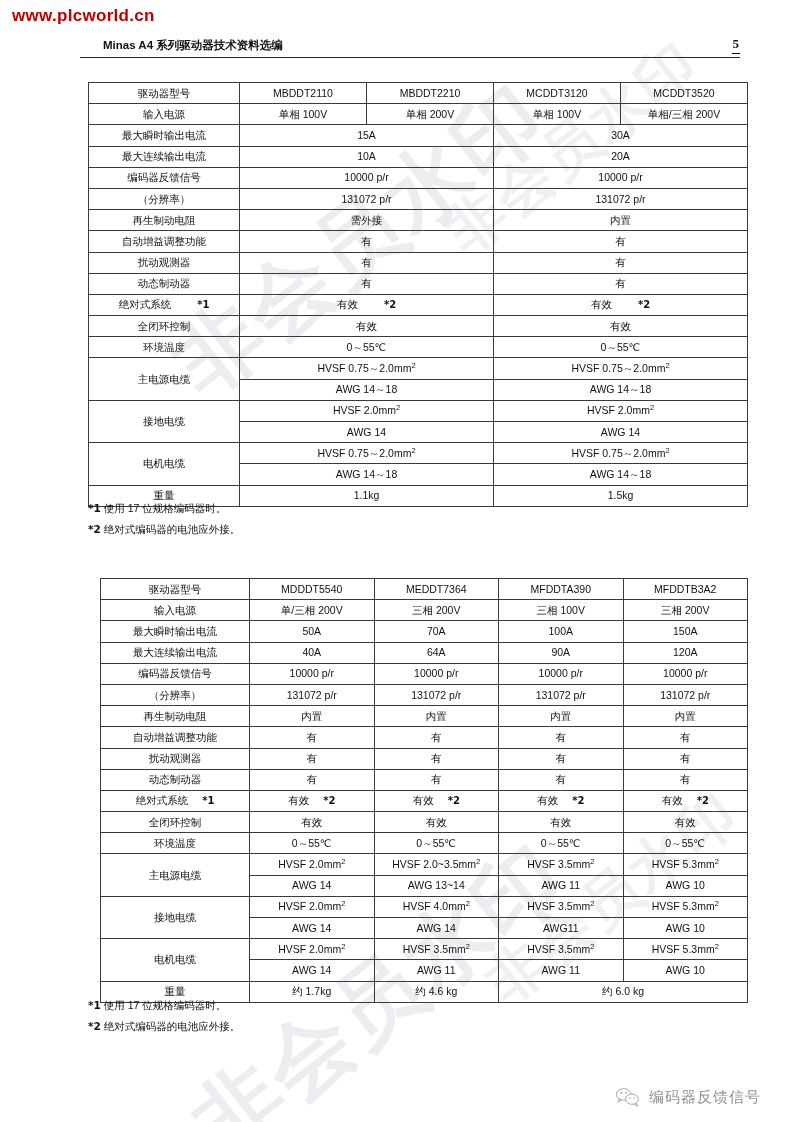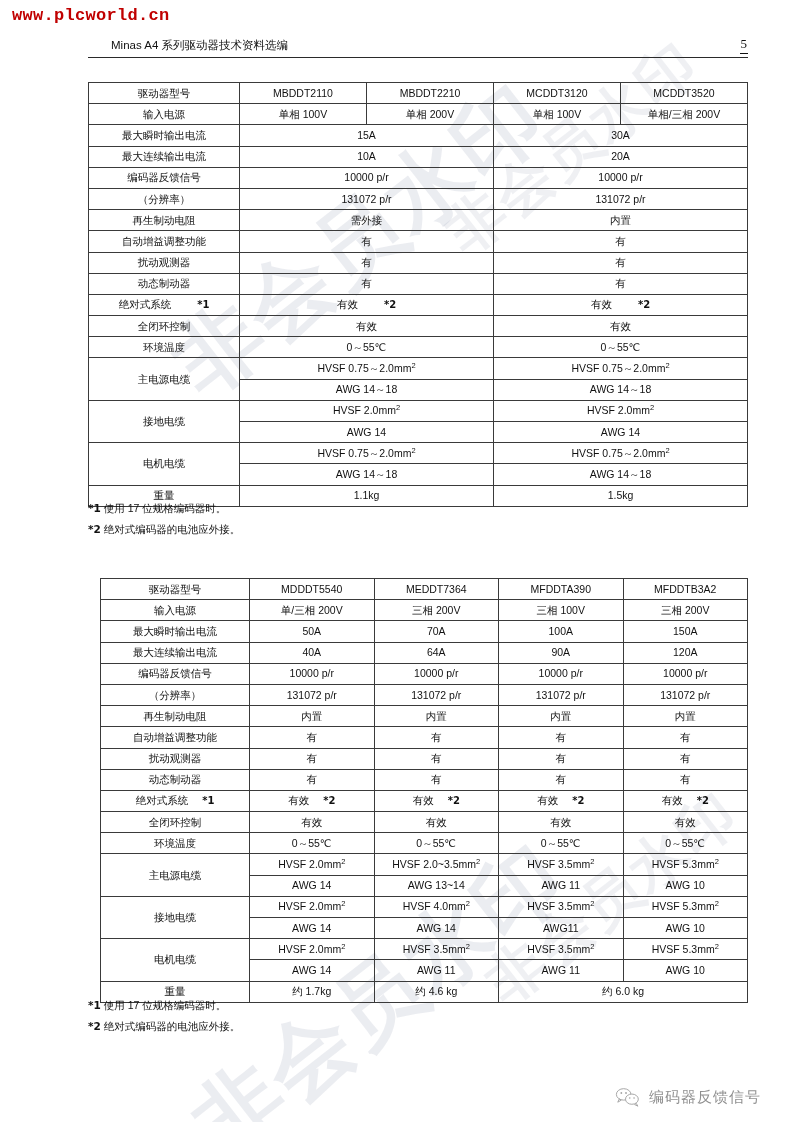--- a/index.html
+++ b/index.html
@@ -26,28 +26,28 @@
     letter-spacing:2px;
   }
   .wm-a{left:150px;top:330px;font-size:86px;transform:rotate(-38deg);}
   .wm-b{left:430px;top:210px;font-size:58px;transform:rotate(-38deg);opacity:0.07;}
   .wm-c{left:170px;top:1090px;font-size:86px;transform:rotate(-38deg);}
   .wm-d{left:470px;top:960px;font-size:58px;transform:rotate(-38deg);opacity:0.07;}
 
   
   .site-url{
     position:absolute;left:12px;top:6px;
-    font-family:Liberation Mono, monospace;
+    font-family:Liberation Sans, sans-serif;
     font-size:17px;font-weight:700;color:#c00000;
     letter-spacing:.3px;z-index:3;
   }
 
   
   .head{
-    position:absolute;left:88px;top:38px;width:660px;height:22px;z-index:3;
+    position:absolute;left:80px;top:38px;width:660px;height:22px;z-index:3;font-weight:bold;
   }
   .head-title{
     position:absolute;left:23px;top:0;
     font-size:11.5px;color:#111;white-space:nowrap;
   }
   .head-page{
     position:absolute;right:0px;top:-2px;
     font-family:"Liberation Serif","DejaVu Serif",serif;
     font-size:13px;color:#111;
     border-bottom:1.1px solid #111;

